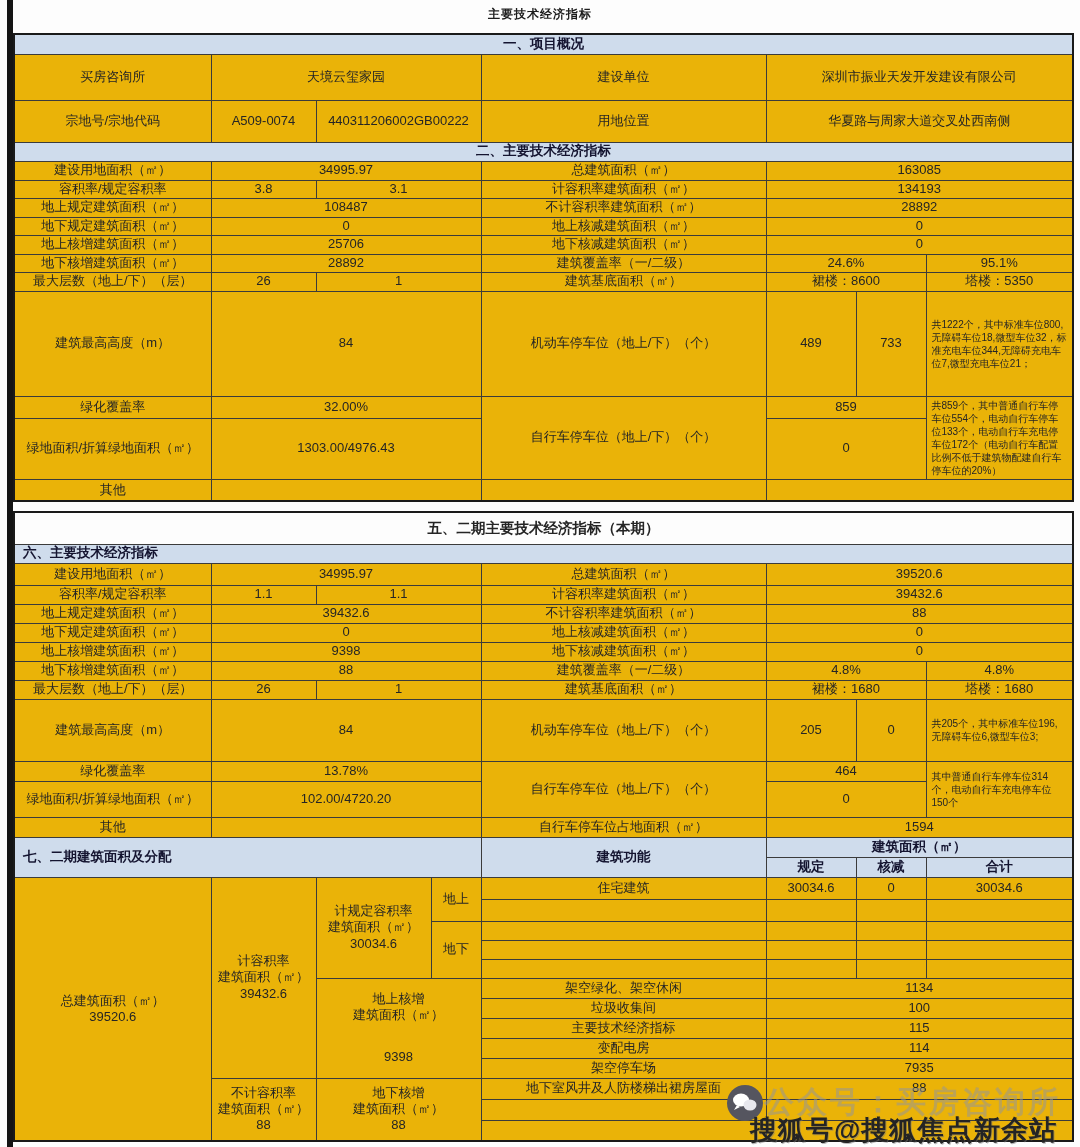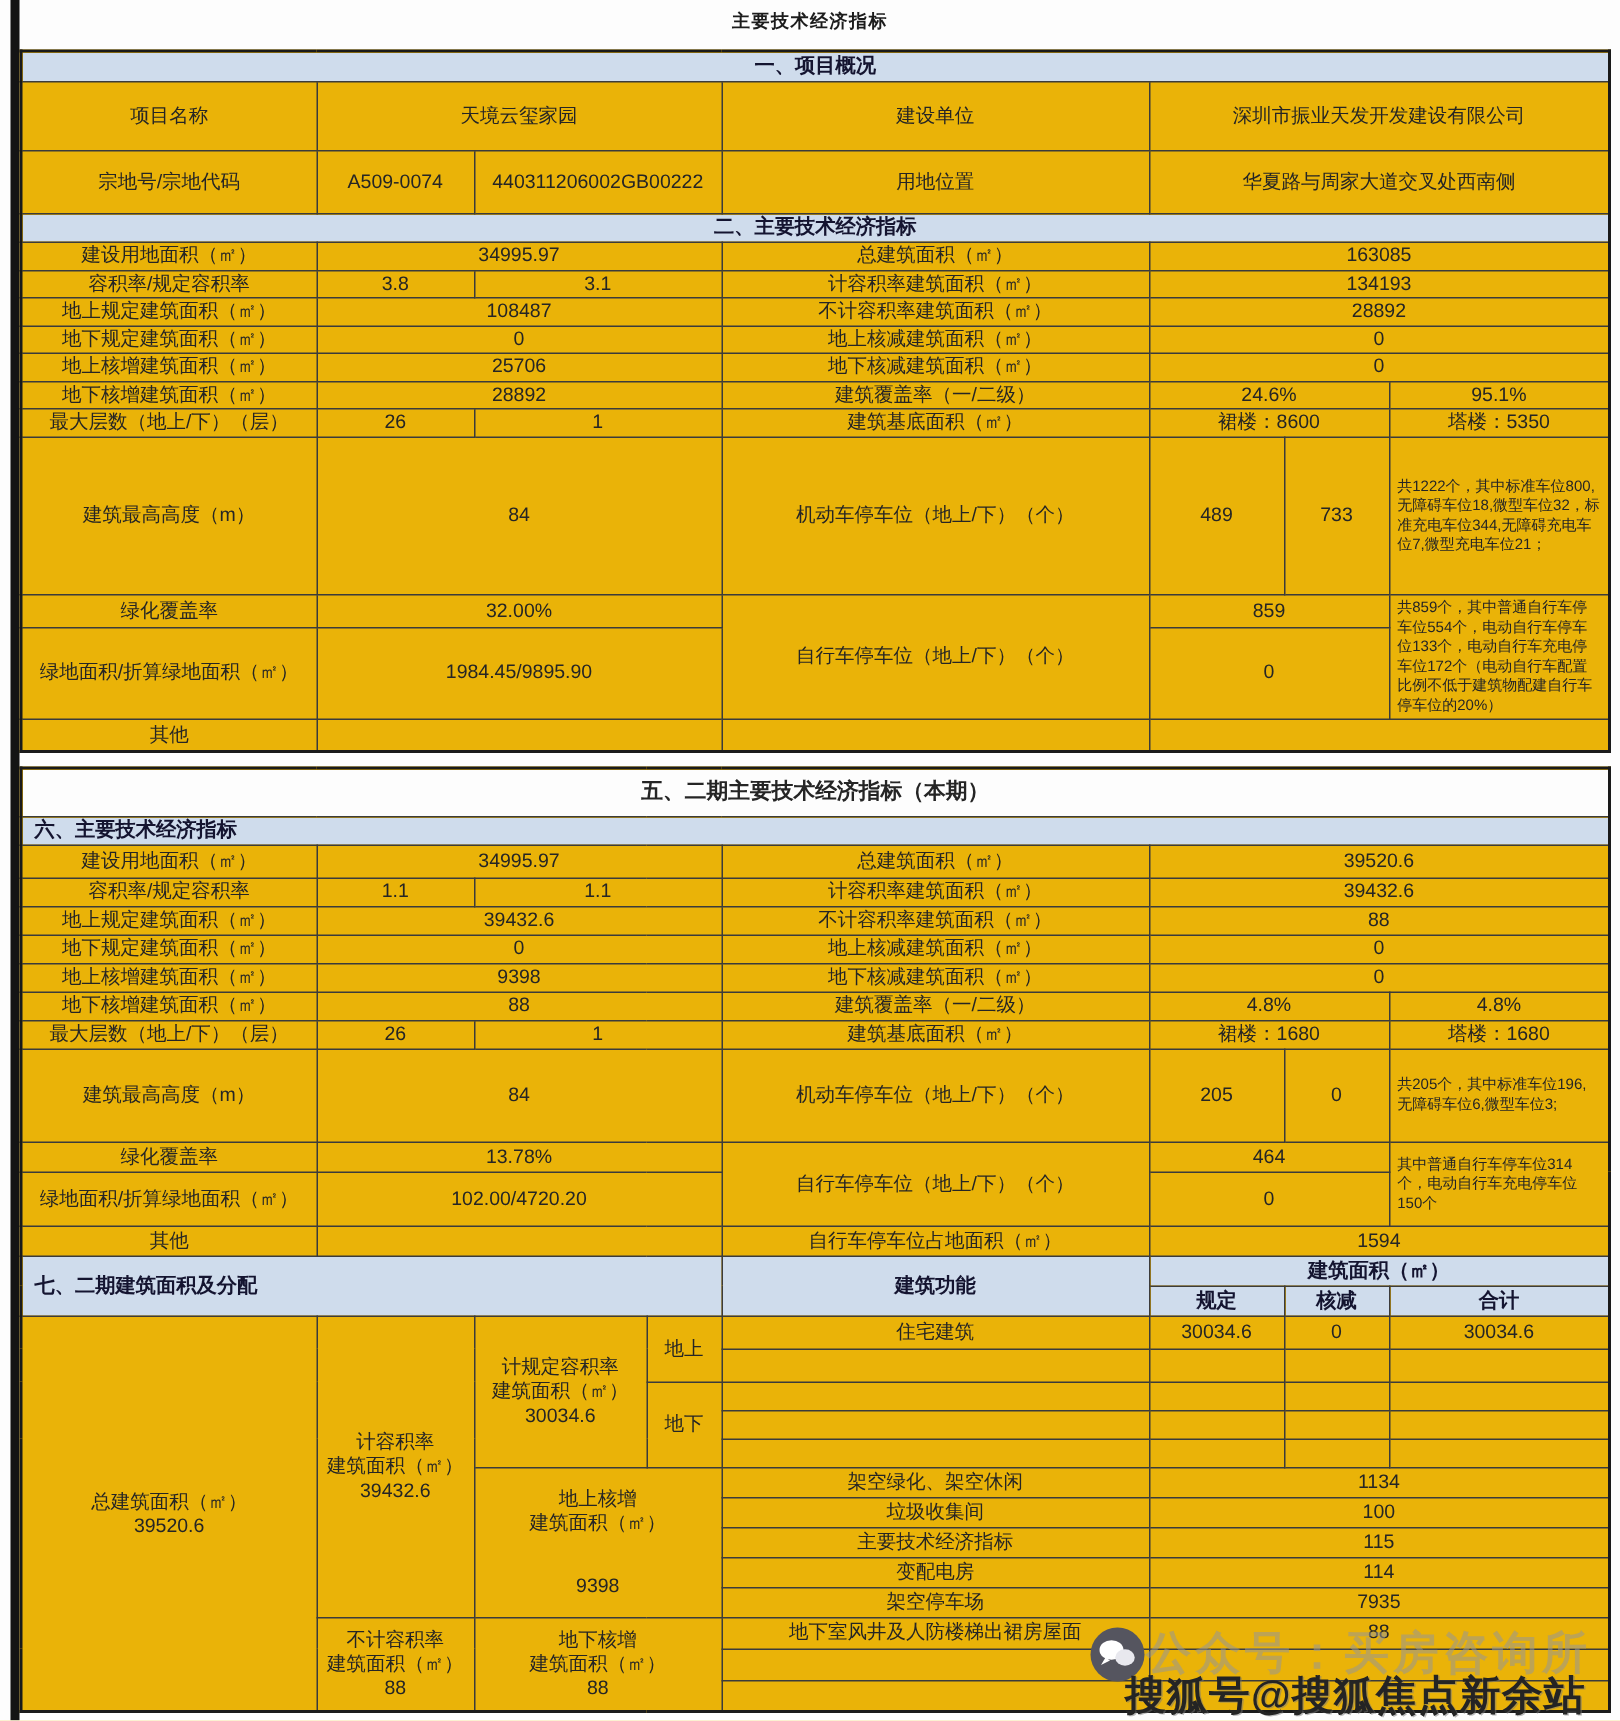--- a/index.html
+++ b/index.html
@@ -46,21 +46,21 @@
         <col style="width:285px">
         <col style="width:90px">
         <col style="width:70px">
         <col style="width:147px">
       </colgroup>
     <tbody>
         <tr style="height:20px">
           <td class="band" colspan="7">一、项目概况</td>
         </tr>
     <tr style="height:46px">
-      <td class="lab">项目名称</td>
+      <td class="lab">买房咨询所</td>
       <td class="val" colspan="2">天境云玺家园</td>
       <td class="lab">建设单位</td>
       <td class="val" colspan="3">深圳市振业天发开发建设有限公司</td>
     </tr>
     <tr style="height:42px">
       <td class="lab">宗地号/宗地代码</td>
       <td class="val">A509-0074</td>
       <td class="val">440311206002GB00222</td>
       <td class="lab">用地位置</td>
       <td class="val" colspan="3">华夏路与周家大道交叉处西南侧</td>
@@ -124,21 +124,21 @@
     </tr>
     <tr style="height:19px">
       <td class="lab">绿化覆盖率</td>
       <td class="val" colspan="2">32.00%</td>
       <td class="lab" rowspan="2">自行车停车位（地上/下）（个）</td>
       <td class="val" colspan="2">859</td>
       <td class="note" rowspan="2">共859个，其中普通自行车停车位554个，电动自行车停车位133个，电动自行车充电停车位172个（电动自行车配置比例不低于建筑物配建自行车停车位的20%）</td>
     </tr>
     <tr style="height:52px">
       <td class="lab">绿地面积/折算绿地面积（㎡）</td>
-      <td class="val" colspan="2">1984.45/9895.90</td>
+      <td class="val" colspan="2">1303.00/4976.43</td>
       <td class="val" colspan="2">0</td>
     </tr>
     <tr style="height:22px">
       <td class="lab">其他</td>
       <td class="val" colspan="2"></td>
       <td class="val"></td>
       <td class="val" colspan="3"></td>
     </tr>
   </tbody>
     </table>

